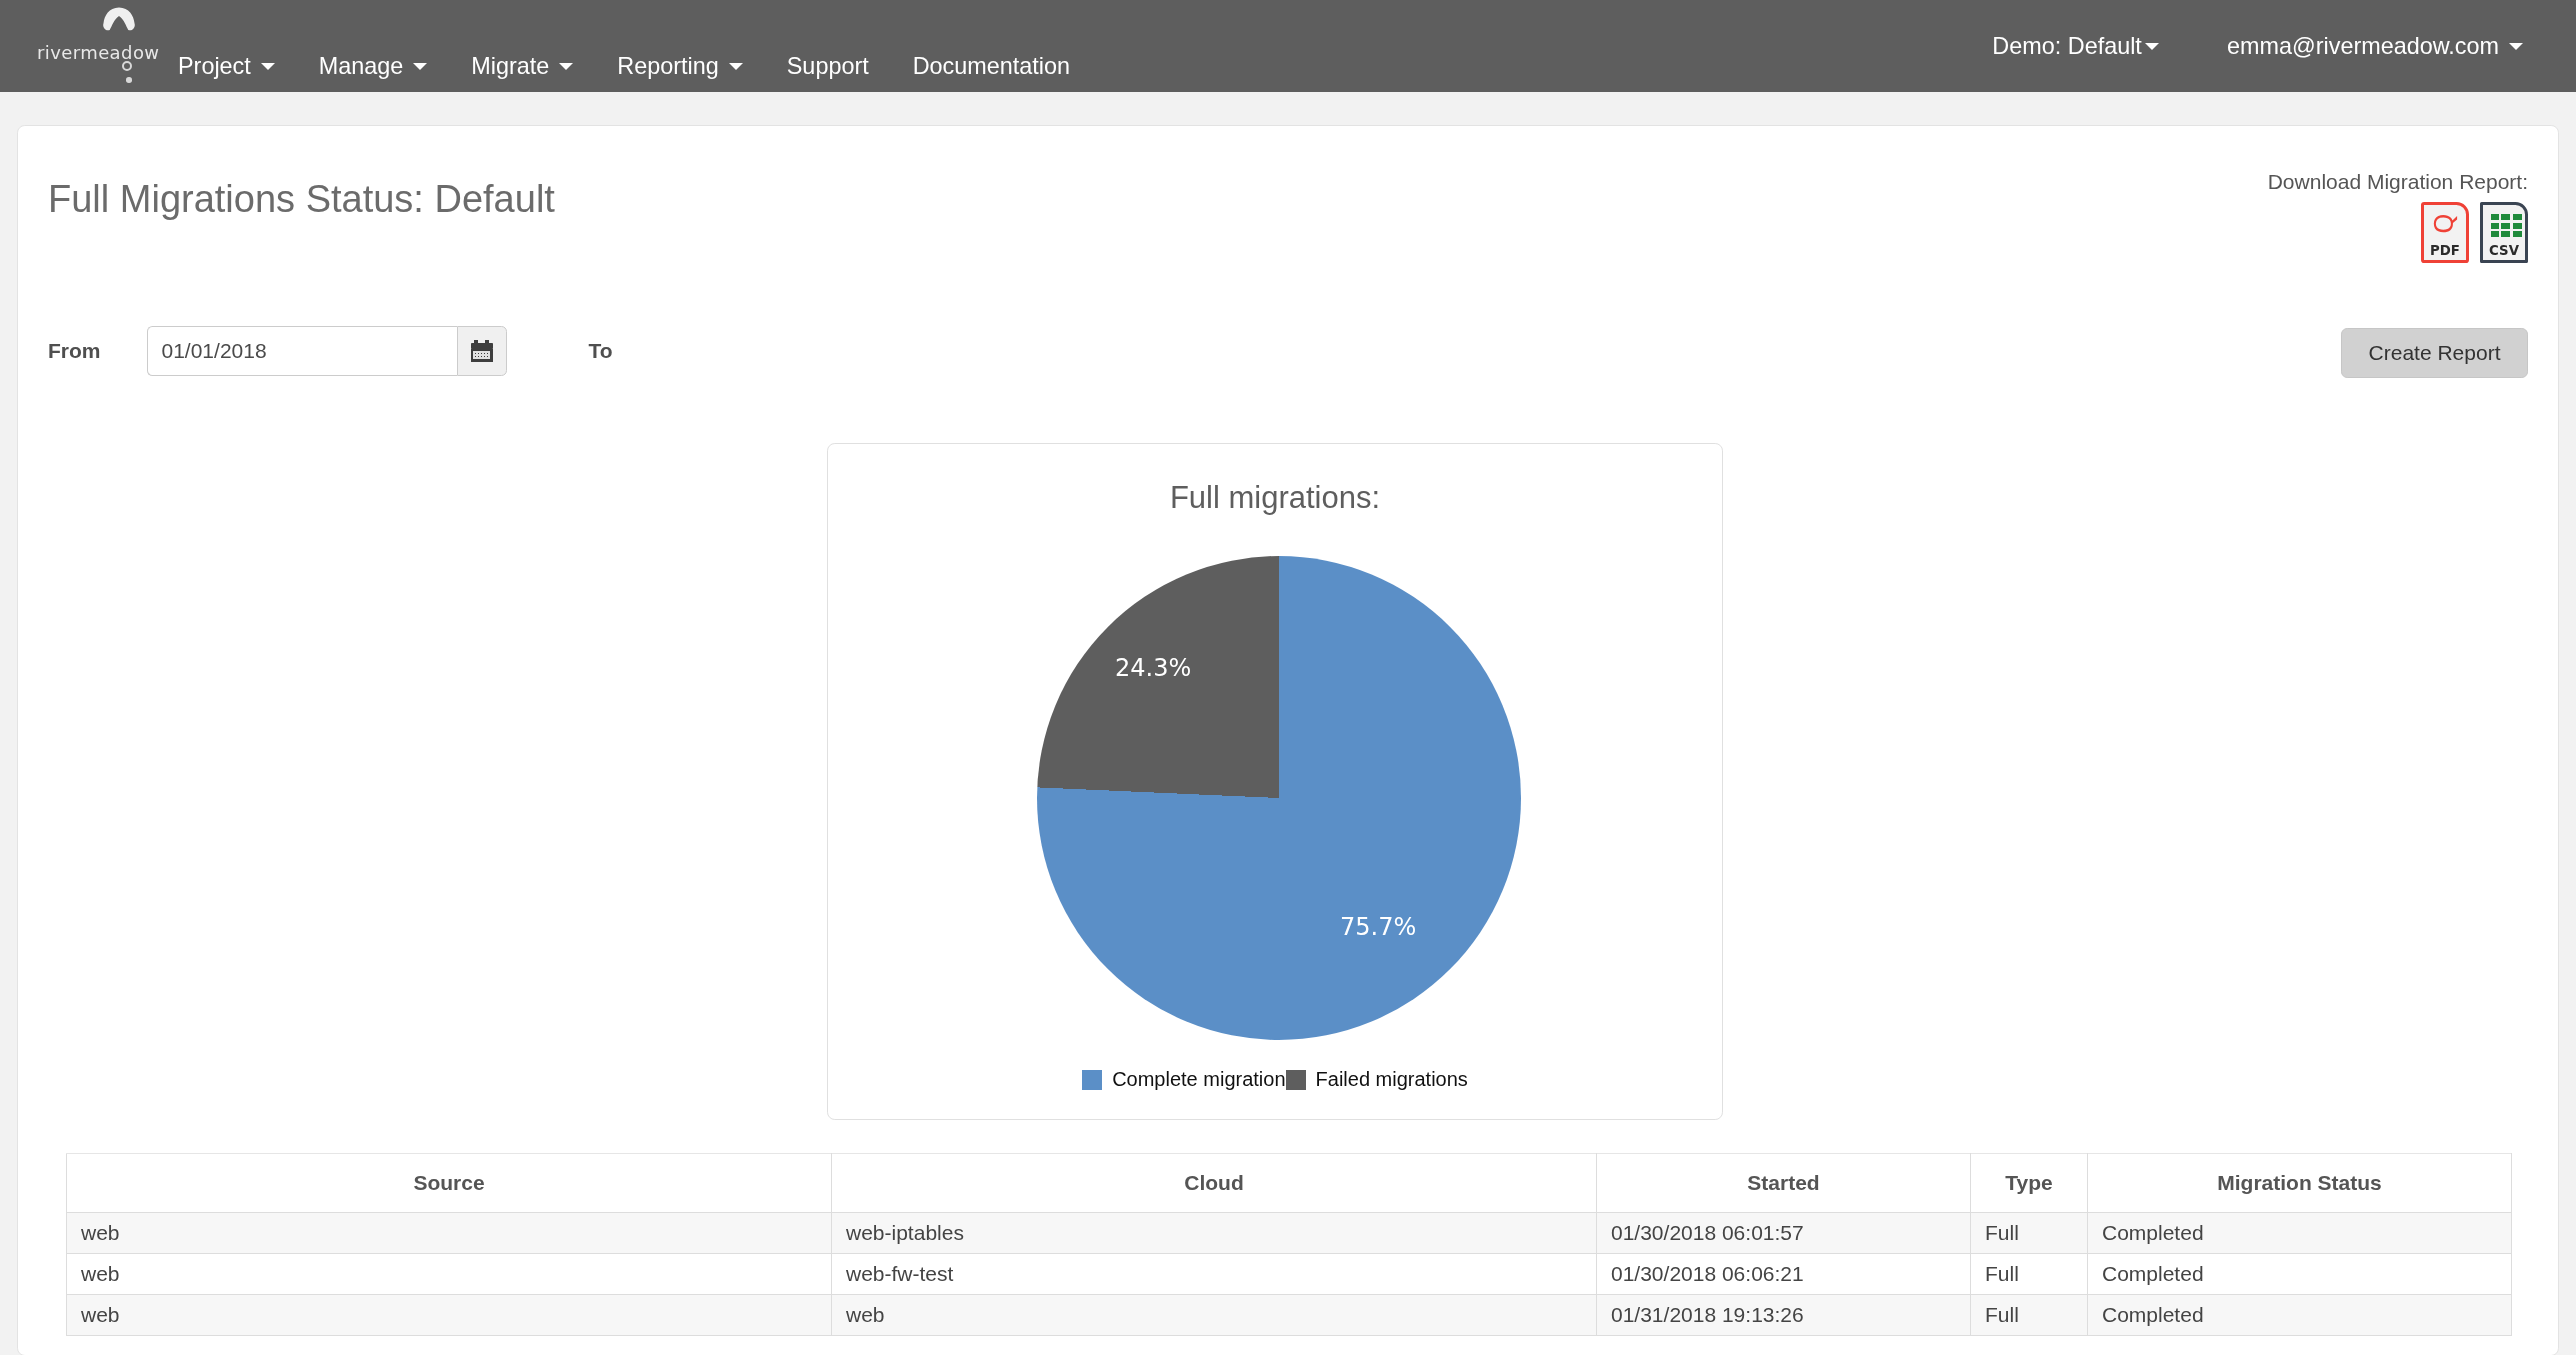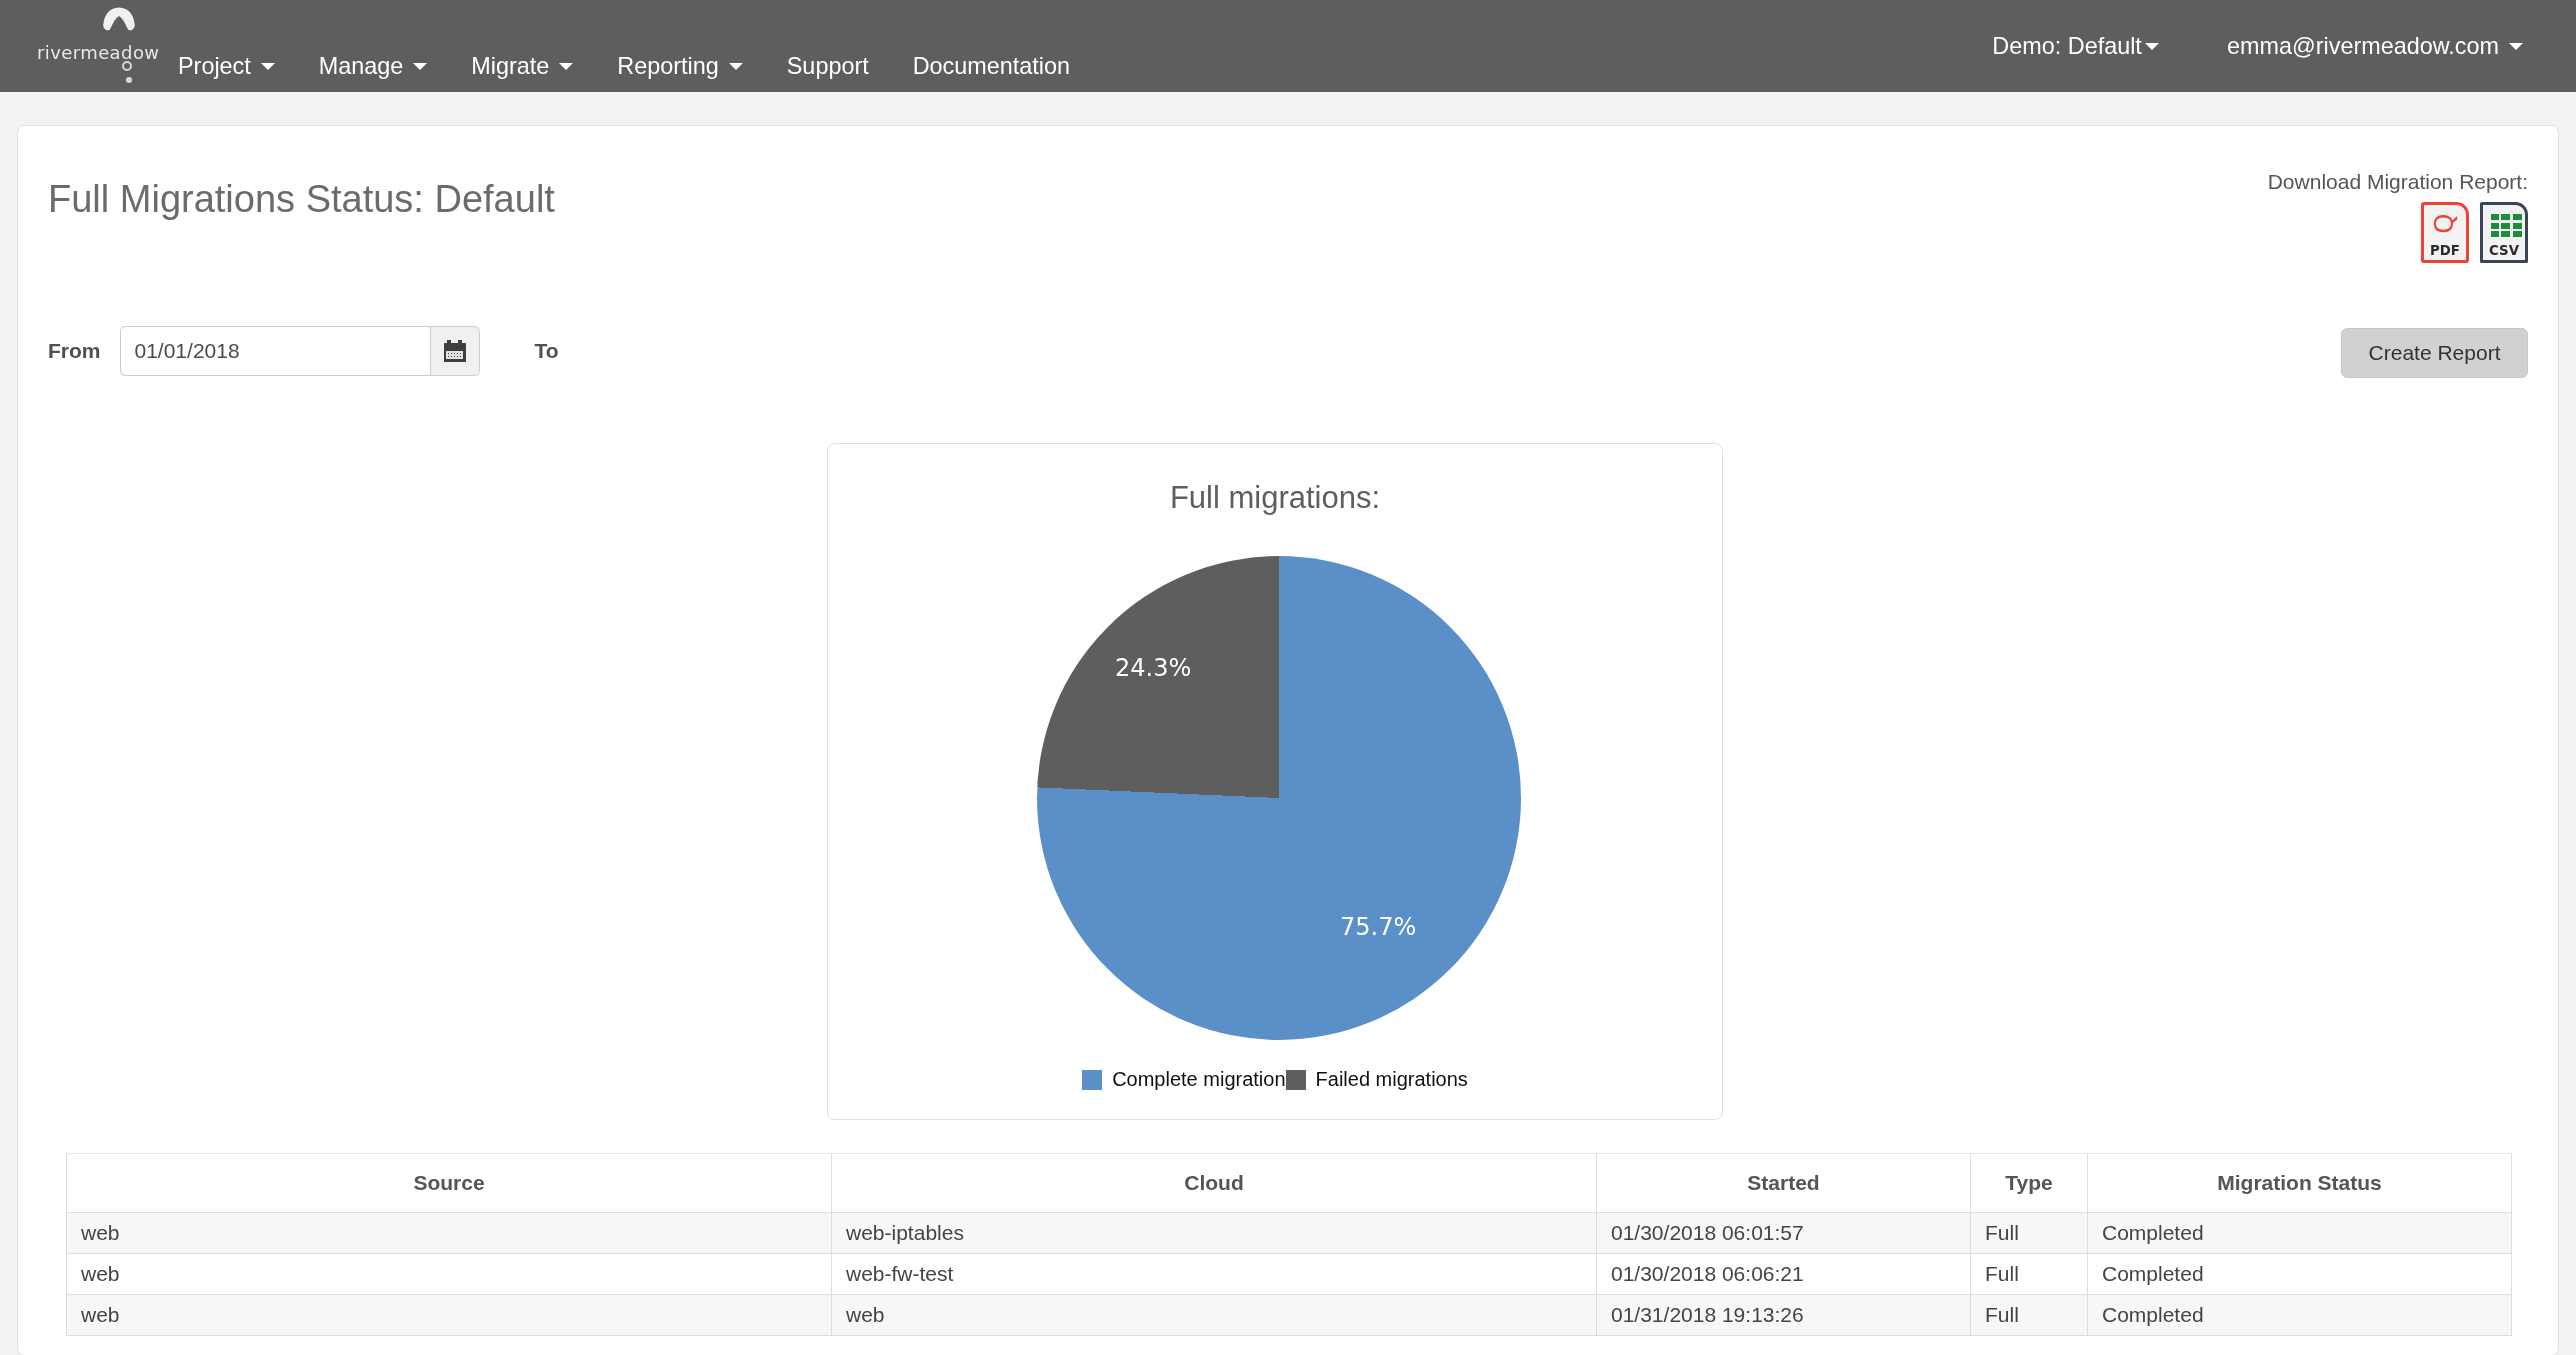--- a/index.html
+++ b/index.html
@@ -159,20 +159,21 @@
     background: #1f8a3b;
     display: block;
   }
 
   
   .filter-row {
     position: absolute;
     left: 48px; top: 326px;
     display: flex;
     align-items: center;
+    gap: 27px;
   }
   .flabel {
     font-size: 21px;
     font-weight: bold;
     color: #4f4f4f;
     margin-right: 19px;
   }
   .input-group {
     display: flex;
     align-items: stretch;

